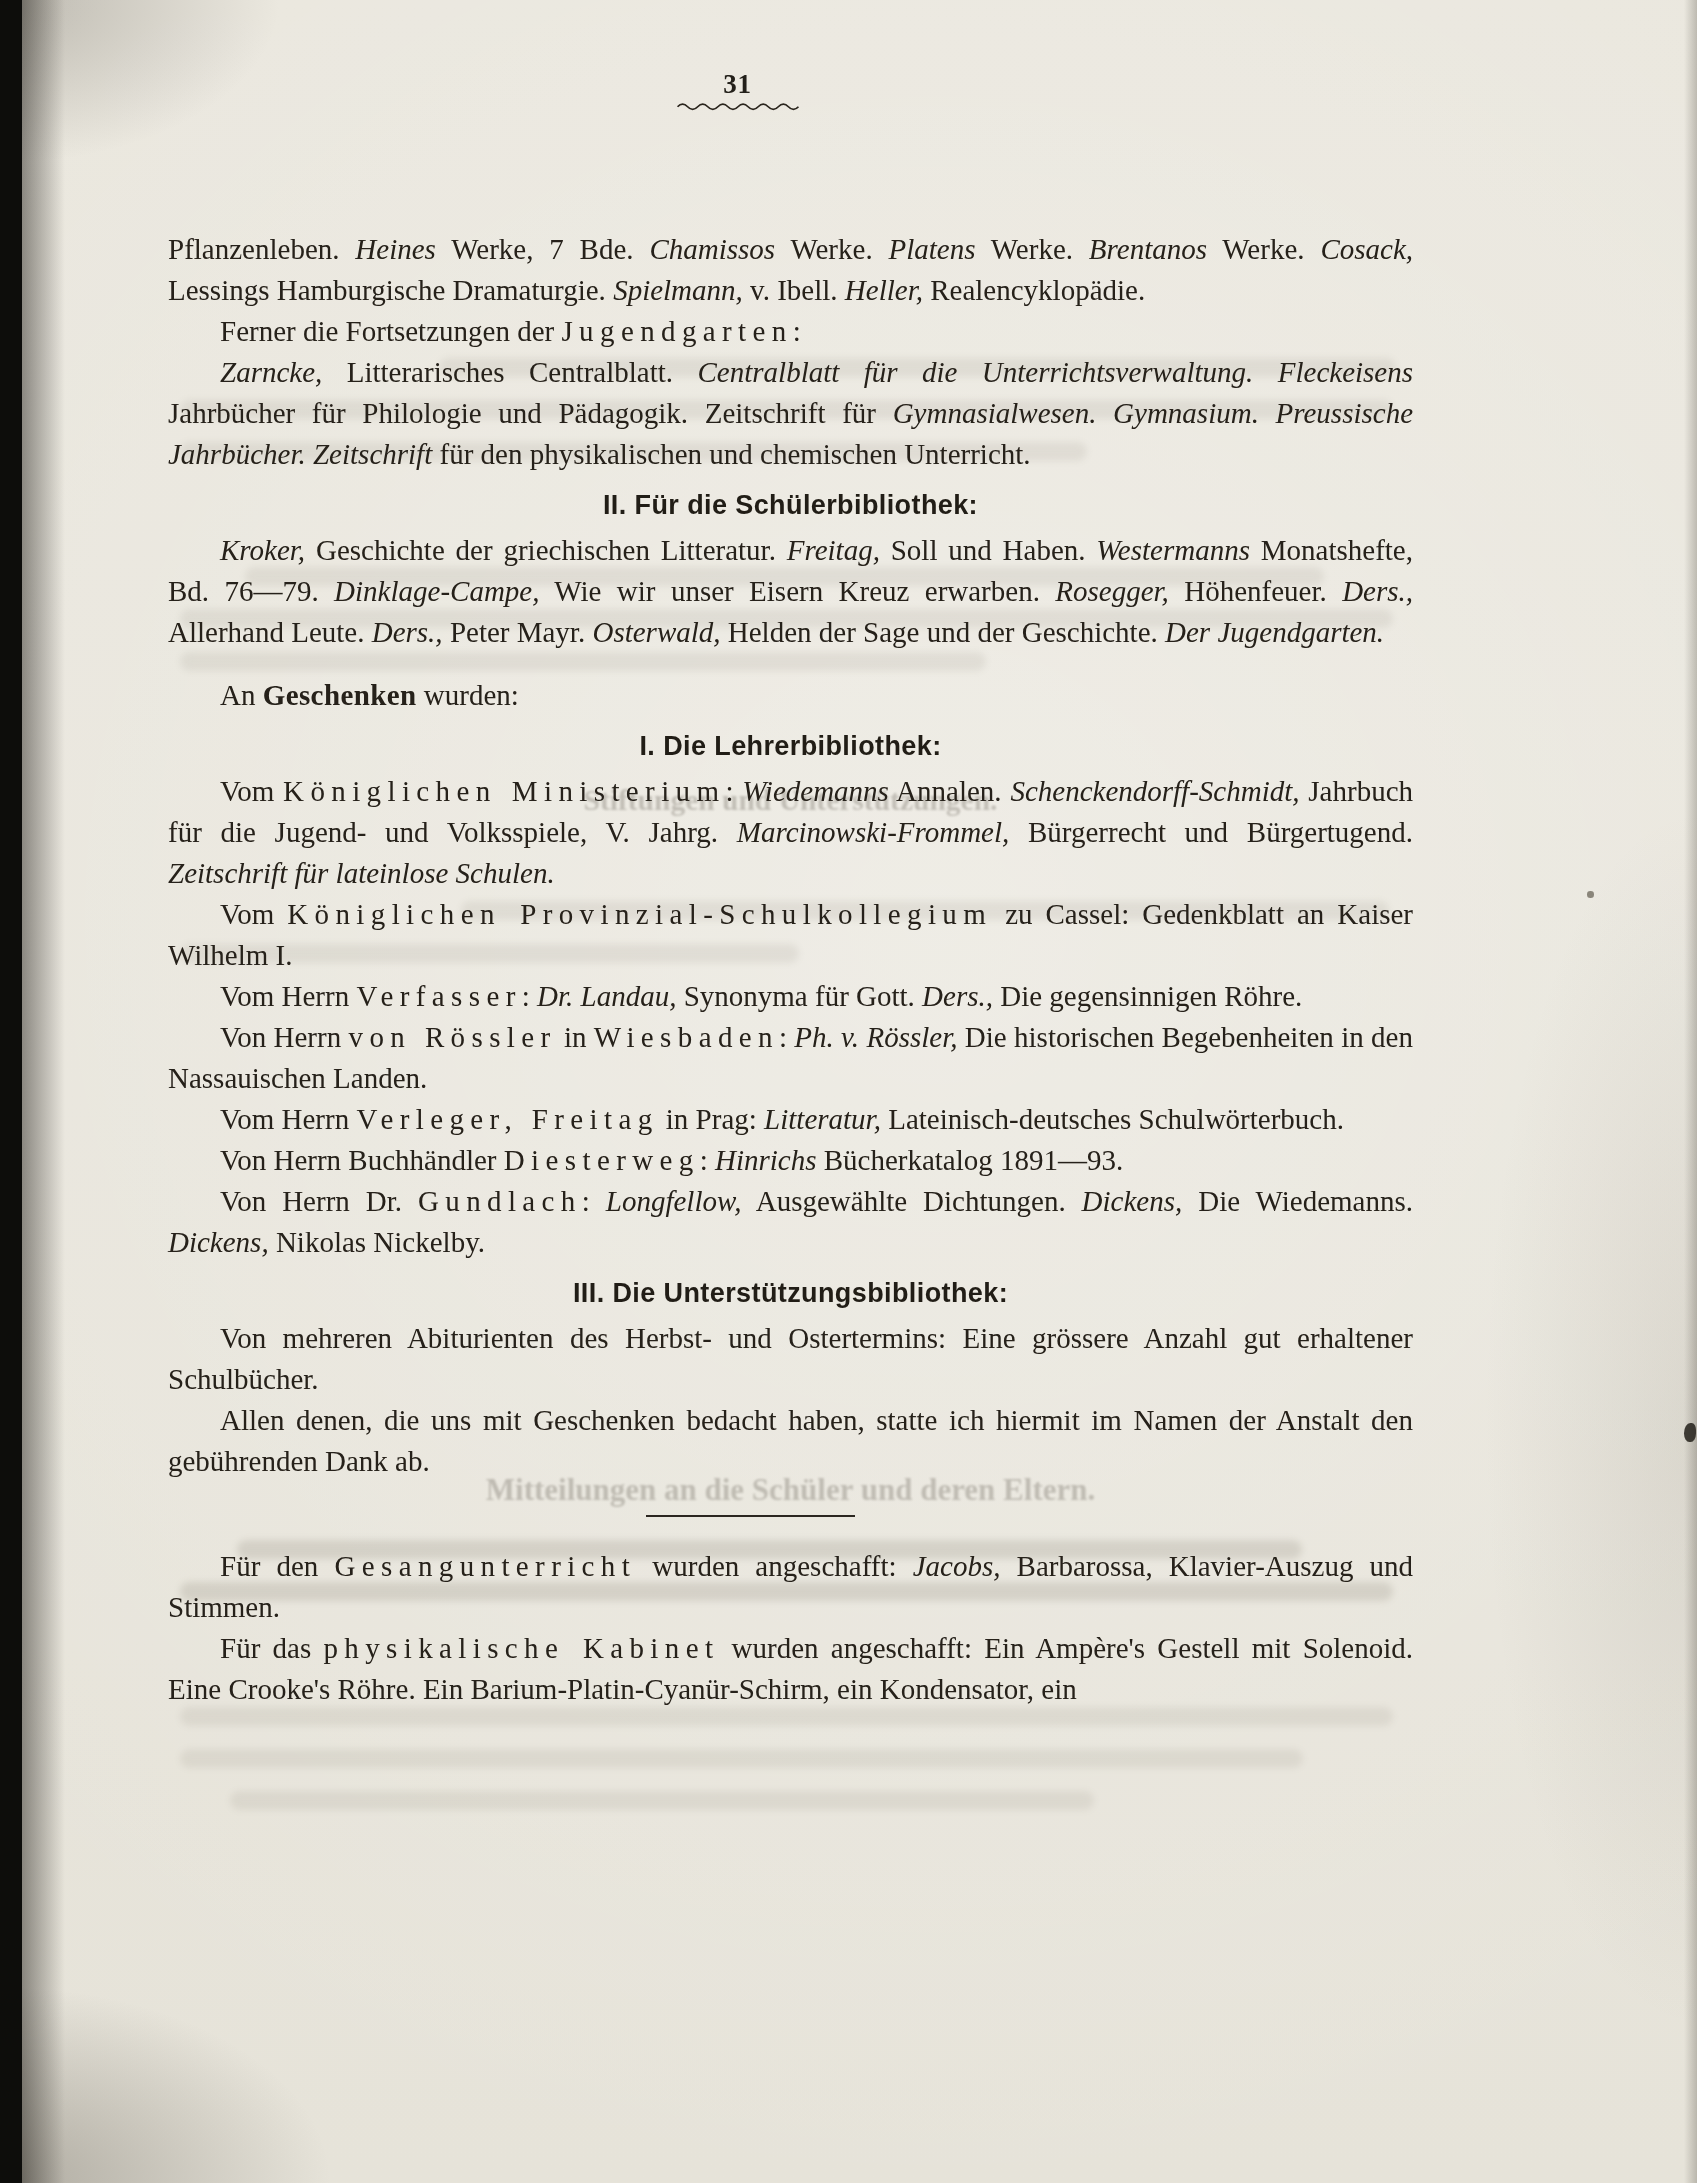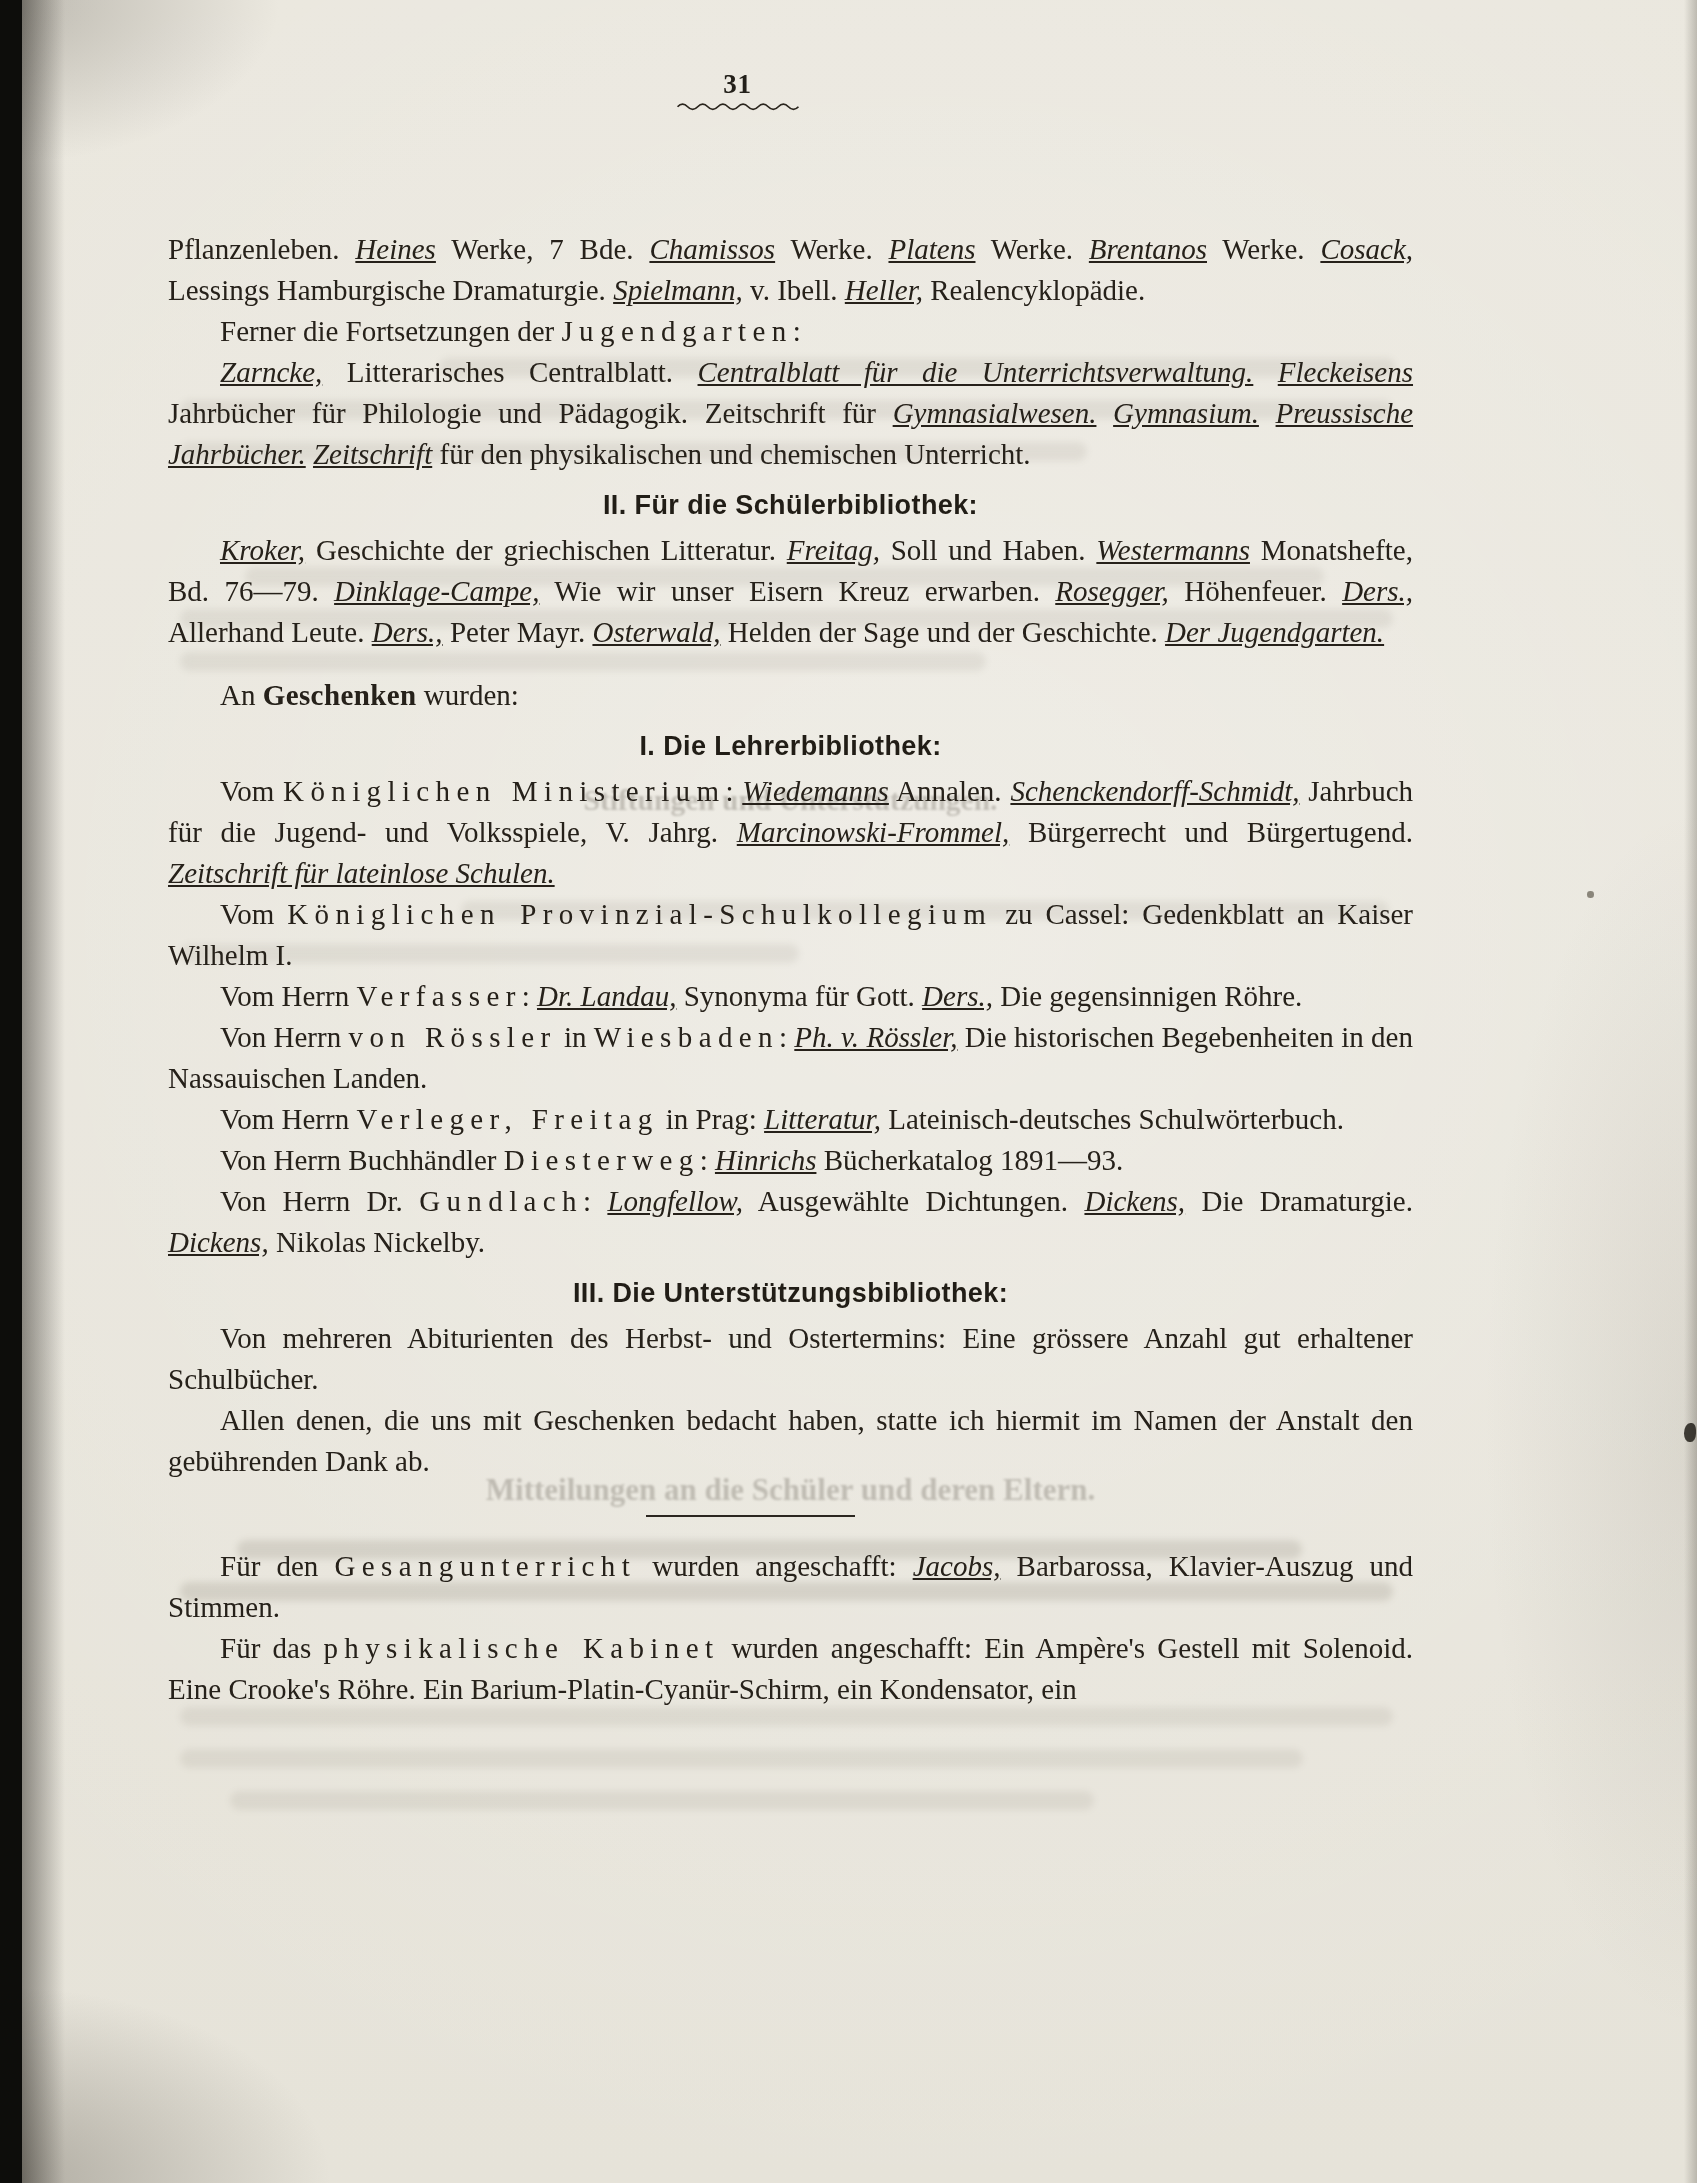--- a/index.html
+++ b/index.html
@@ -71,21 +71,21 @@
   .para { margin: 0; text-indent: 52px; }
   .para.no-indent { text-indent: 0; }
   .para.gap-before { margin-top: 21.6px; }
   .heading {
     font-family: "Liberation Sans", sans-serif;
     font-weight: 700; font-size: 27px; line-height: 35px;
     text-align: center; text-indent: 0;
     margin: 13px 0 7.2px; letter-spacing: 0.4px;
     color: #211d16;
   }
-  .seg-i { font-style: italic; text-decoration: underline; }
+  .seg-i { font-style: italic; }
   .seg-b { font-weight: bold; letter-spacing: 0.4px; margin-top: 48px; }
   .seg-sp { letter-spacing: 0.22em; }
   .divider {
     width: 209px; height: 0;
     border-top: 2.2px solid #2b2620;
     margin: 33px auto 29px;
     transform: translateX(-40px);
   }
 
   .speck-1 {
@@ -137,21 +137,21 @@
       <p class="heading"><span>II. Für die Schülerbibliothek:</span></p>
       <p class="para"><span class="seg-i">Kroker,</span><span> Geschichte der griechischen Litteratur. </span><span class="seg-i">Freitag,</span><span> Soll und Haben. </span><span class="seg-i">Westermanns</span><span> Monatshefte, Bd. 76—79. </span><span class="seg-i">Dinklage-Campe,</span><span> Wie wir unser Eisern Kreuz erwarben. </span><span class="seg-i">Rosegger,</span><span> Höhenfeuer. </span><span class="seg-i">Ders.,</span><span> Allerhand Leute. </span><span class="seg-i">Ders.,</span><span> Peter Mayr. </span><span class="seg-i">Osterwald,</span><span> Helden der Sage und der Geschichte. </span><span class="seg-i">Der Jugendgarten.</span></p>
       <p class="para gap-before"><span>An </span><span class="seg-b">Geschenken</span><span> wurden:</span></p>
       <p class="heading"><span>I. Die Lehrerbibliothek:</span></p>
       <p class="para"><span>Vom </span><span class="seg-sp">Königlichen Ministerium</span><span>: </span><span class="seg-i">Wiedemanns</span><span> Annalen. </span><span class="seg-i">Schenckendorff-Schmidt,</span><span> Jahrbuch für die Jugend- und Volksspiele, V. Jahrg. </span><span class="seg-i">Marcinowski-Frommel,</span><span> Bürgerrecht und Bürgertugend. </span><span class="seg-i">Zeitschrift für lateinlose Schulen.</span></p>
       <p class="para"><span>Vom </span><span class="seg-sp">Königlichen Provinzial-Schulkollegium</span><span> zu Cassel: Gedenkblatt an Kaiser Wilhelm I.</span></p>
       <p class="para"><span>Vom Herrn </span><span class="seg-sp">Verfasser</span><span>: </span><span class="seg-i">Dr. Landau,</span><span> Synonyma für Gott. </span><span class="seg-i">Ders.,</span><span> Die gegensinnigen Röhre.</span></p>
       <p class="para"><span>Von Herrn </span><span class="seg-sp">von Rössler</span><span> in </span><span class="seg-sp">Wiesbaden</span><span>: </span><span class="seg-i">Ph. v. Rössler,</span><span> Die historischen Begebenheiten in den Nassauischen Landen.</span></p>
       <p class="para"><span>Vom Herrn </span><span class="seg-sp">Verleger, Freitag</span><span> in Prag: </span><span class="seg-i">Litteratur,</span><span> Lateinisch-deutsches Schulwörterbuch.</span></p>
       <p class="para"><span>Von Herrn Buchhändler </span><span class="seg-sp">Diesterweg</span><span>: </span><span class="seg-i">Hinrichs</span><span> Bücherkatalog 1891—93.</span></p>
-      <p class="para"><span>Von Herrn Dr. </span><span class="seg-sp">Gundlach</span><span>: </span><span class="seg-i">Longfellow,</span><span> Ausgewählte Dichtungen. </span><span class="seg-i">Dickens,</span><span> Die Dramaturgie. </span><span class="seg-i">Dickens,</span><span> Nikolas Nickelby.</span></p>
+      <p class="para"><span>Von Herrn Dr. </span><span class="seg-sp">Gundlach</span><span>: </span><span class="seg-i">Longfellow,</span><span> Ausgewählte Dichtungen. </span><span class="seg-i">Dickens,</span><span> Die Wiedemanns. </span><span class="seg-i">Dickens,</span><span> Nikolas Nickelby.</span></p>
       <p class="heading"><span>III. Die Unterstützungsbibliothek:</span></p>
       <p class="para"><span>Von mehreren Abiturienten des Herbst- und Ostertermins: Eine grössere Anzahl gut erhaltener Schulbücher.</span></p>
       <p class="para"><span>Allen denen, die uns mit Geschenken bedacht haben, statte ich hiermit im Namen der Anstalt den gebührenden Dank ab.</span></p>
       <div class="divider"></div>
       <p class="para"><span>Für den </span><span class="seg-sp">Gesangunterricht</span><span> wurden angeschafft: </span><span class="seg-i">Jacobs,</span><span> Barbarossa, Klavier-Auszug und Stimmen.</span></p>
       <p class="para"><span>Für das </span><span class="seg-sp">physikalische Kabinet</span><span> wurden angeschafft: Ein Ampère's Gestell mit Solenoid. Eine Crooke's Röhre. Ein Barium-Platin-Cyanür-Schirm, ein Kondensator, ein</span></p>
     </main>
 
   <div class="speck-1"></div>
   <div class="speck-2"></div>

